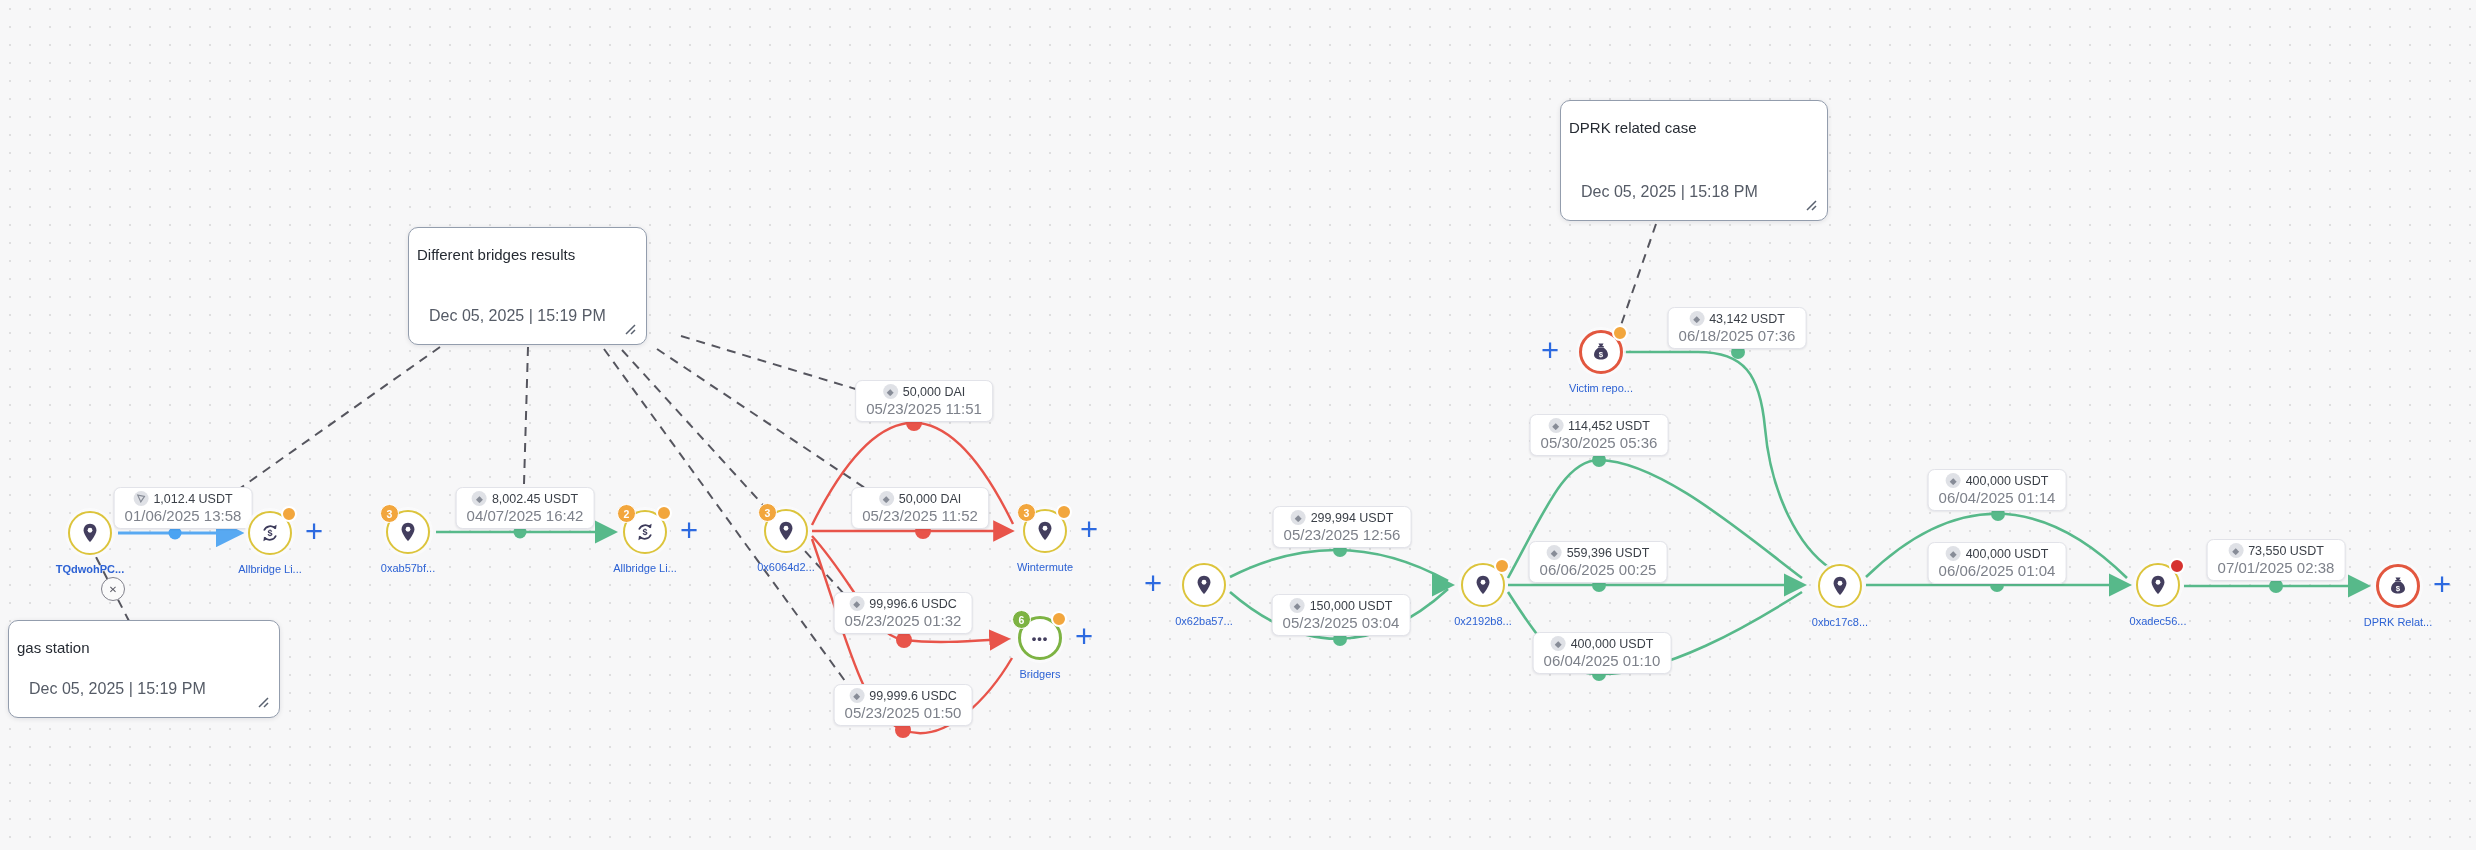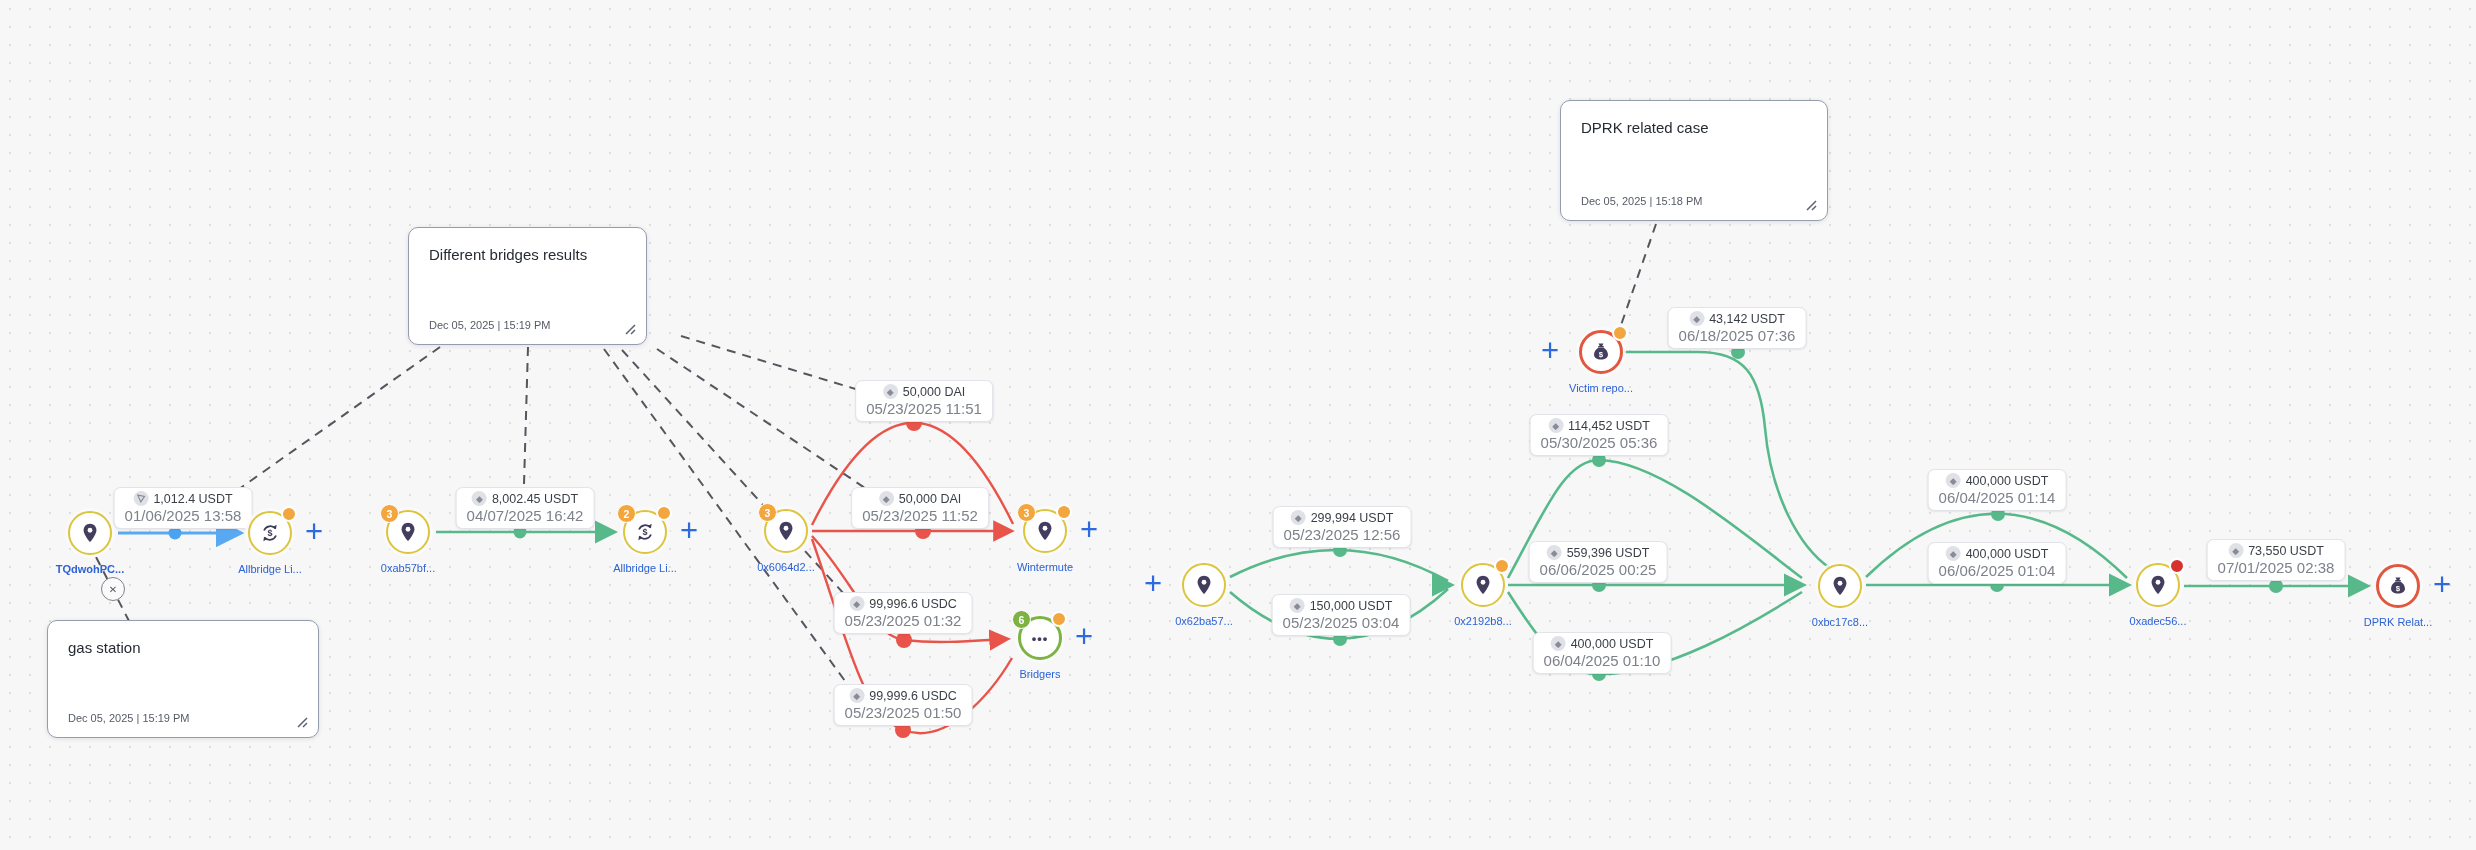--- a/index.html
+++ b/index.html
@@ -50,23 +50,23 @@
   .sdot.red{background:#d63230;}
   .plus{position:absolute;top:50%;transform:translateY(-55%);
     font-size:31px;font-weight:300;color:#2d6ae0;line-height:1;cursor:pointer;}
   .plus.right{left:57px;}
   .plus.left{left:-38px;}
   .dots3{letter-spacing:1px;color:#433e5e;font-size:13px;font-weight:700;}
 
   
   .note{position:absolute;z-index:5;background:#fff;border:1.5px solid #939dad;
     border-radius:10px;box-shadow:0 1px 5px rgba(20,20,40,.10);box-sizing:border-box;
-    padding:18px 20px;}
+    padding:18px 8px;}
   .ntitle{font-size:15px;color:#262b33;}
-  .ntime{position:absolute;left:20px;bottom:13px;font-size:11px;color:#555b66;}
+  .ntime{position:absolute;left:20px;bottom:19px;font-size:16px;color:#555b66;}
   .nresize{position:absolute;right:9px;bottom:8px;cursor:nwse-resize;}
 
   .xcirc{position:absolute;z-index:6;width:22px;height:22px;margin:-11px;border-radius:50%;
     background:#fafafa;border:1.5px solid #81818b;color:#5a5a64;
     display:flex;align-items:center;justify-content:center;font-size:10px;cursor:pointer;}
 </style>
 </head>
 <body>
 
 <div class="canvas">
@@ -401,21 +401,21 @@
     </div>
 
   <div class="note" style="left:408px;top:227px;width:239px;height:118px;">
     <div class="ntitle">Different bridges results</div>
     <div class="ntime">Dec 05, 2025 | 15:19 PM</div>
     <svg class="nresize" width="14" height="14">
         <path d="M12 3 L3 12 M12 8 L8 12" stroke="#5a6270" stroke-width="1.5" fill="none"></path>
       </svg>
   </div>
 
-  <div class="note" style="left:8px;top:620px;width:272px;height:118px;margin-left:39px;">
+  <div class="note" style="left:8px;top:620px;width:272px;height:98px;">
     <div class="ntitle">gas station</div>
     <div class="ntime">Dec 05, 2025 | 15:19 PM</div>
     <svg class="nresize" width="14" height="14">
         <path d="M12 3 L3 12 M12 8 L8 12" stroke="#5a6270" stroke-width="1.5" fill="none"></path>
       </svg>
   </div>
 
   <div class="note" style="left:1560px;top:100px;width:268px;height:121px;">
     <div class="ntitle">DPRK related case</div>
     <div class="ntime">Dec 05, 2025 | 15:18 PM</div>

